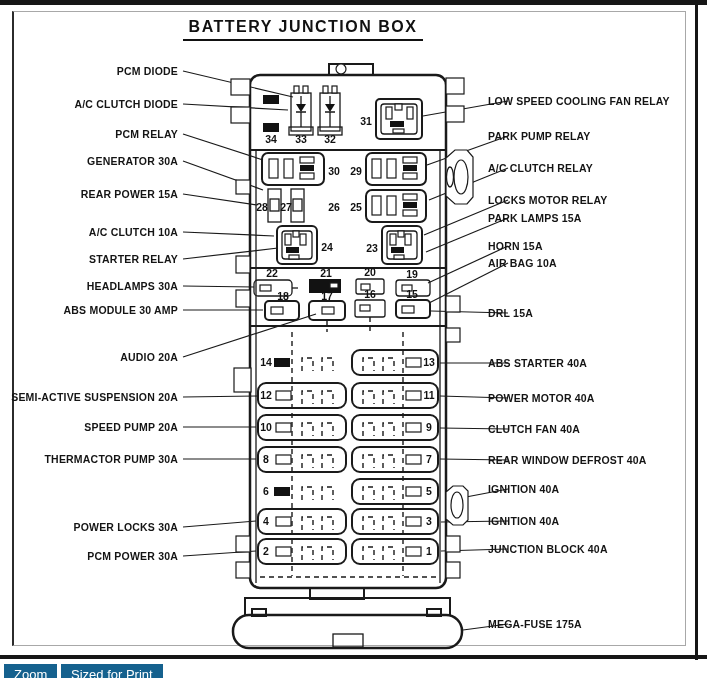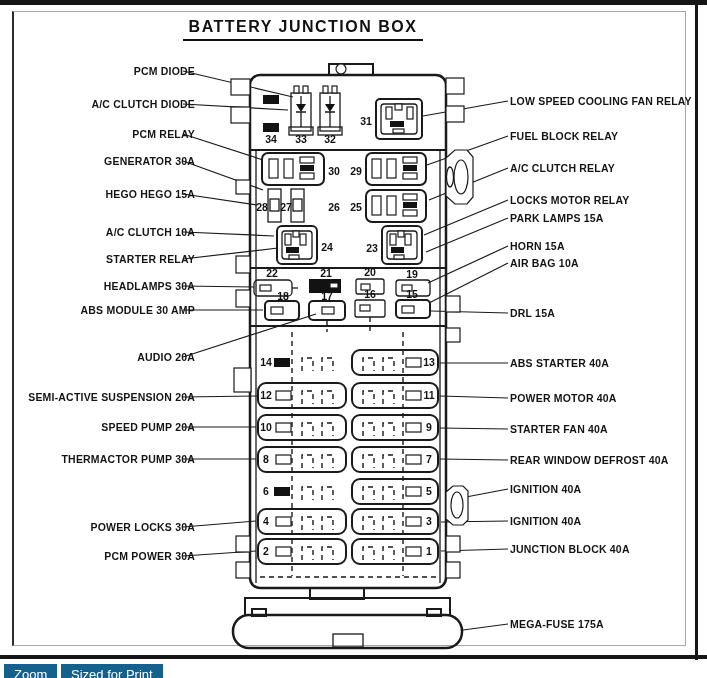--- a/index.html
+++ b/index.html
@@ -7,23 +7,23 @@
        font-family:"Liberation Sans",sans-serif;}
   .chrome-top{position:absolute;left:0;top:0;width:707px;height:5px;background:#161616;}
   .chrome-right{position:absolute;left:695px;top:0;width:3px;height:660px;background:#161616;}
   .chrome-bottom{position:absolute;left:0;top:655px;width:707px;height:4px;background:#161616;}
   .image-box{position:absolute;left:12px;top:11px;width:671px;height:633px;background:#fff;
        border:1px solid #a8a8a8;border-left:2px solid #2b2b2b;}
   .diagram-svg{position:absolute;left:0;top:0;width:707px;height:656px;pointer-events:none;}
   .page-title{position:absolute;left:12px;top:17px;width:582px;text-align:center;}
   .page-title span{display:inline-block;font:bold 16px/20px "Liberation Sans",sans-serif;
        letter-spacing:1.5px;color:#111;border-bottom:2px solid #111;padding:0 6px 2px 6px;}
-  .lab-l{position:absolute;right:512px;font:bold 10.5px/14px "Liberation Sans",sans-serif;
+  .lab-l{position:absolute;right:529px;font:bold 10.5px/14px "Liberation Sans",sans-serif;
        color:#141414;white-space:nowrap;letter-spacing:.2px;}
-  .lab-r{position:absolute;left:510px;font:bold 10.5px/14px "Liberation Sans",sans-serif;
+  .lab-r{position:absolute;left:488px;font:bold 10.5px/14px "Liberation Sans",sans-serif;
        color:#141414;white-space:nowrap;letter-spacing:.2px;text-align:right;}
   .btn{position:absolute;top:664px;height:22px;box-sizing:border-box;background:#15618e;
        color:#fff;font:13px/14px "Liberation Sans",sans-serif;padding:4px 10px;border:0;
        white-space:nowrap;cursor:pointer;}
   .btn-zoom{left:4px;}
   .btn-print{left:61px;}
   
   .o{fill:none;stroke:#1a1a1a;stroke-width:2;}
   .o3{fill:none;stroke:#1a1a1a;stroke-width:2.5;}
   .o1{fill:none;stroke:#1a1a1a;stroke-width:1.3;}
@@ -320,43 +320,43 @@
     <path class="d" d="M363,560 v-13 h11 v13 m9,0 v-13 h11 v13"></path>
     <rect class="w" x="406" y="547" width="15" height="9"></rect>
     <text class="n" x="429" y="555">1</text>
   </g>
 </svg>
 
 <div class="lab-l" style="top:64px">PCM DIODE</div>
 <div class="lab-l" style="top:97px">A/C CLUTCH DIODE</div>
 <div class="lab-l" style="top:127px">PCM RELAY</div>
 <div class="lab-l" style="top:154px">GENERATOR 30A</div>
-<div class="lab-l" style="top:187px">HEGO HEGO 15A</div>
+<div class="lab-l" style="top:187px">REAR POWER 15A</div>
 <div class="lab-l" style="top:225px">A/C CLUTCH 10A</div>
 <div class="lab-l" style="top:252px">STARTER RELAY</div>
 <div class="lab-l" style="top:279px">HEADLAMPS 30A</div>
 <div class="lab-l" style="top:303px">ABS MODULE 30 AMP</div>
 <div class="lab-l" style="top:350px">AUDIO 20A</div>
 <div class="lab-l" style="top:390px">SEMI-ACTIVE SUSPENSION 20A</div>
 <div class="lab-l" style="top:420px">SPEED PUMP 20A</div>
 <div class="lab-l" style="top:452px">THERMACTOR PUMP 30A</div>
 <div class="lab-l" style="top:520px">POWER LOCKS 30A</div>
 <div class="lab-l" style="top:549px">PCM POWER 30A</div>
 
 <div class="lab-r" style="top:94px">LOW SPEED COOLING FAN RELAY</div>
-<div class="lab-r" style="top:129px">FUEL BLOCK RELAY</div>
+<div class="lab-r" style="top:129px">PARK PUMP RELAY</div>
 <div class="lab-r" style="top:161px">A/C CLUTCH RELAY</div>
 <div class="lab-r" style="top:193px">LOCKS MOTOR RELAY</div>
 <div class="lab-r" style="top:211px">PARK LAMPS 15A</div>
 <div class="lab-r" style="top:239px">HORN 15A</div>
 <div class="lab-r" style="top:256px">AIR BAG 10A</div>
 <div class="lab-r" style="top:306px">DRL 15A</div>
 <div class="lab-r" style="top:356px">ABS STARTER 40A</div>
 <div class="lab-r" style="top:391px">POWER MOTOR 40A</div>
-<div class="lab-r" style="top:422px">STARTER FAN 40A</div>
+<div class="lab-r" style="top:422px">CLUTCH FAN 40A</div>
 <div class="lab-r" style="top:453px">REAR WINDOW DEFROST 40A</div>
 <div class="lab-r" style="top:482px">IGNITION 40A</div>
 <div class="lab-r" style="top:514px">IGNITION 40A</div>
 <div class="lab-r" style="top:542px">JUNCTION BLOCK 40A</div>
 <div class="lab-r" style="top:617px">MEGA-FUSE 175A</div>
 
 <button class="btn btn-zoom">Zoom</button>
 <button class="btn btn-print">Sized for Print</button>
 
 </body></html>

